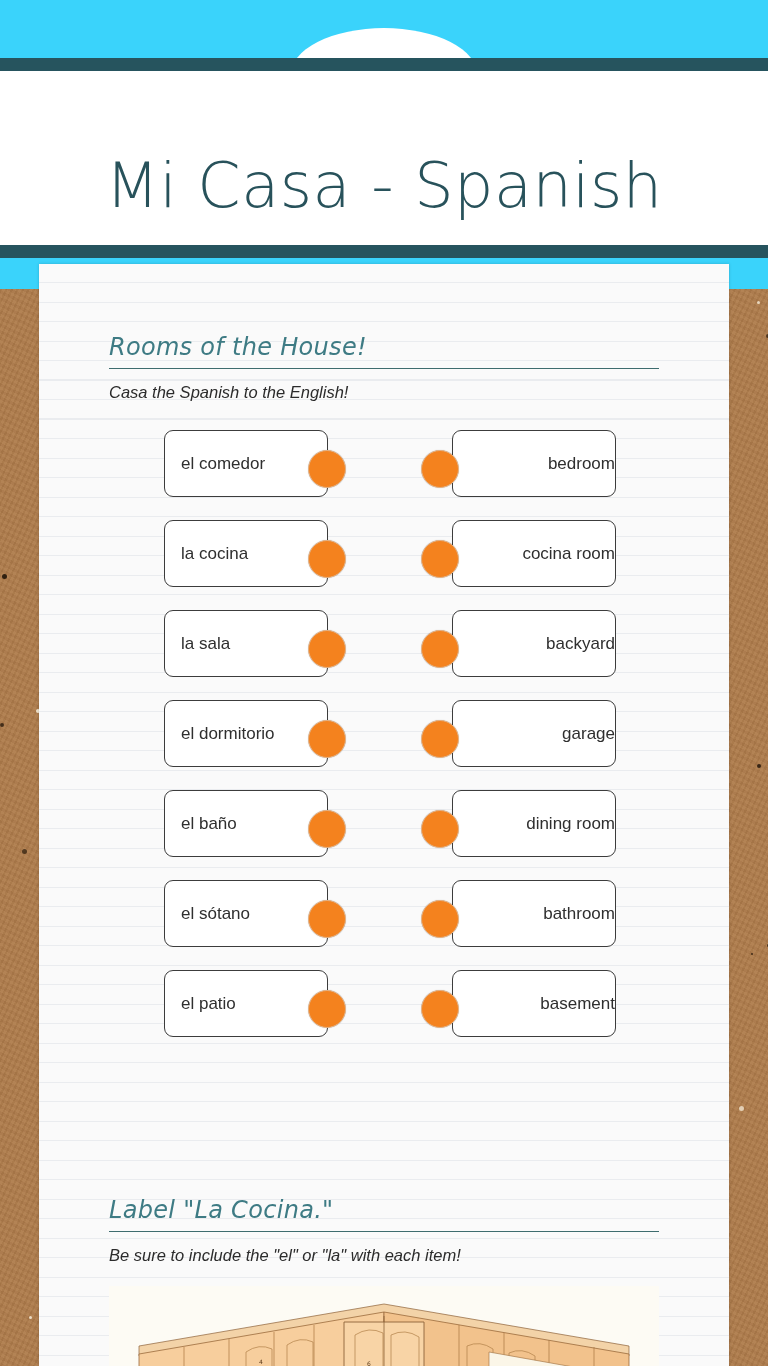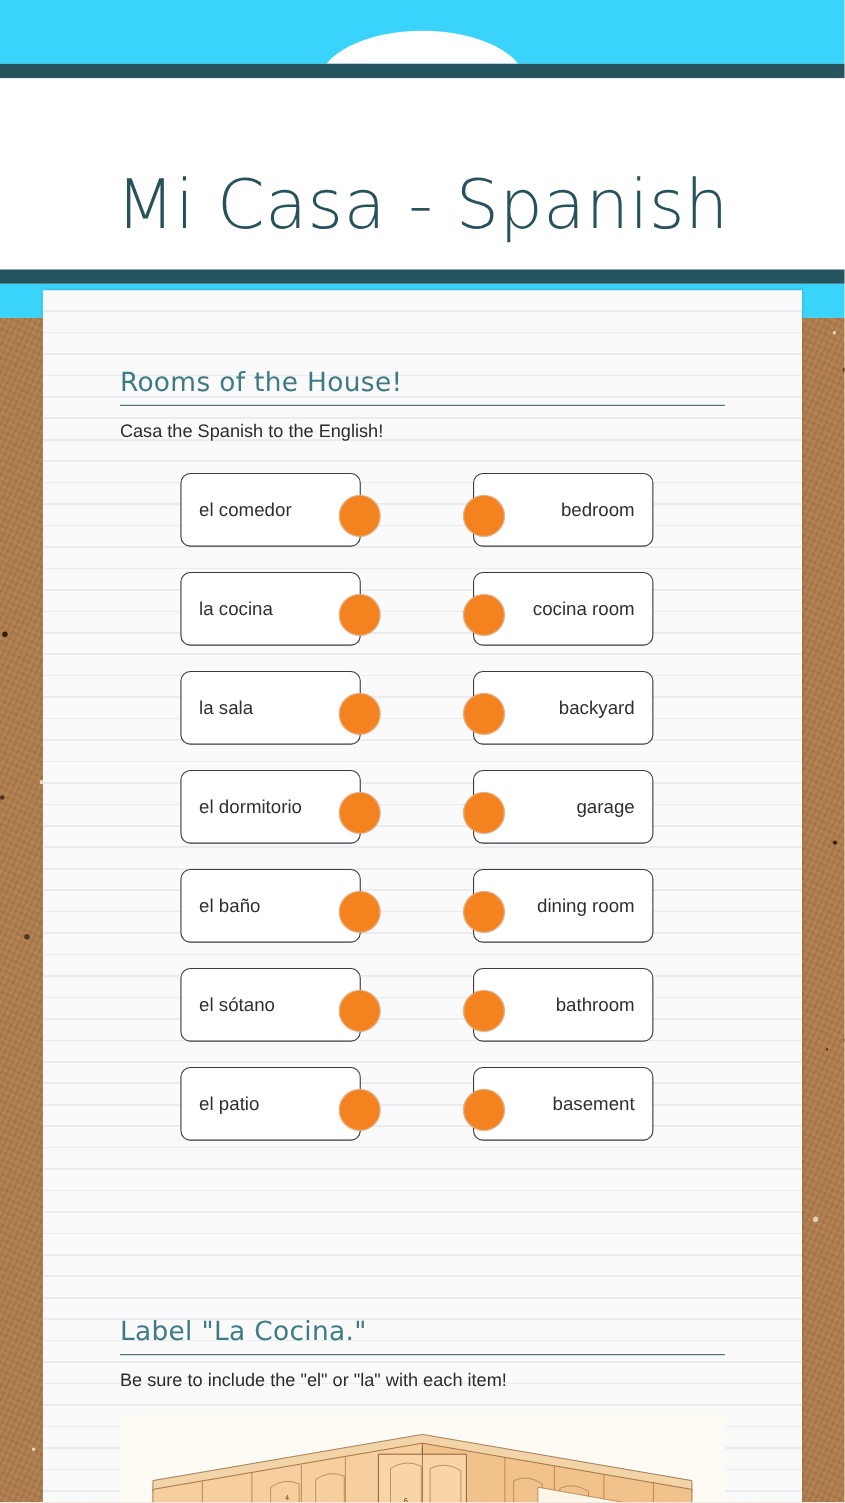--- a/index.html
+++ b/index.html
@@ -131,20 +131,21 @@
     left: 0; top: 0;
     width: 690px;
     height: 1102px;
   }
 
   
   .section-head {
     position: absolute;
     left: 70px;
     width: 550px;
+    font-style: italic;
   }
   .section-title {
     color: #3E7B84;
     font-size: 24px;
     font-weight: 400;
     letter-spacing: 0.3px;
     line-height: 30px;
     font-family: "DejaVu Sans", sans-serif;
   }
   .section-rule {
@@ -182,23 +183,22 @@
     align-items: center;
     font-size: 17px;
     color: #2F2F2F;
   }
   .match-box.left {
     left: 125px;
     justify-content: flex-start;
     padding-left: 16px;
   }
   .match-box.right {
-    left: 391px;
+    left: 413px;
     justify-content: flex-end;
-    padding-right: 16px;
   }
   .match-dot {
     position: absolute;
     top: 32px;
     width: 38px;
     height: 38px;
     border-radius: 50%;
     background: #F4821E;
     border: 1.5px solid #E4B183;
     box-shadow: 0 0 1px rgba(0,0,0,0.25);

